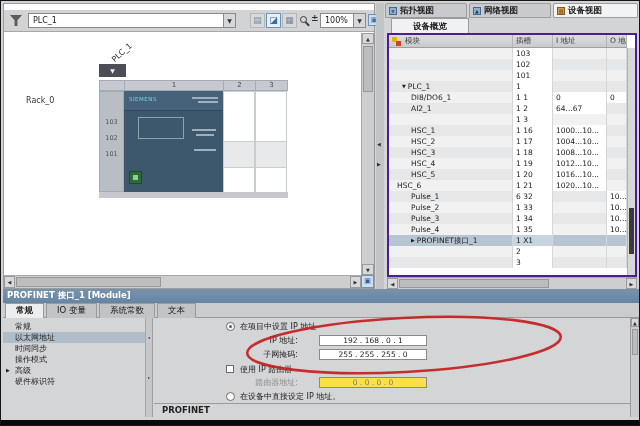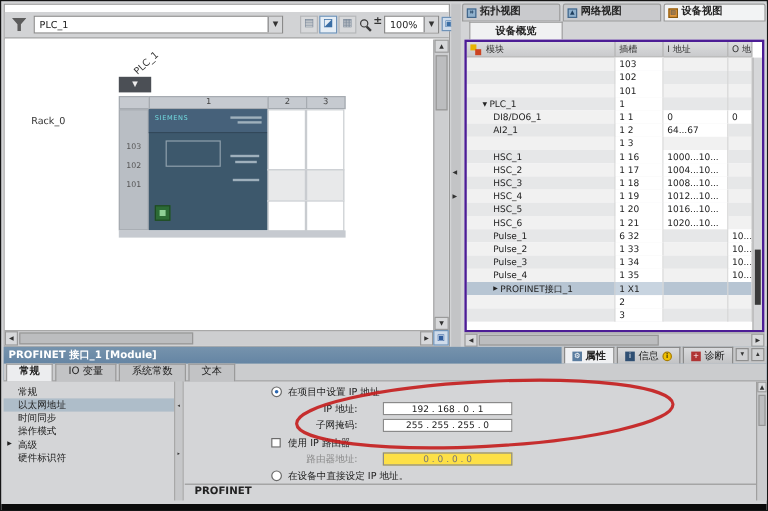--- a/index.html
+++ b/index.html
@@ -295,21 +295,21 @@
             <div class="c c-i val">1012...10...</div>
             <div class="c c-o"></div>
           </div>
           <div class="t-row">
             <div class="c c-mod" style="padding-left: 22px;"><span>HSC_5</span></div>
             <div class="c c-slot val">1 20</div>
             <div class="c c-i val">1016...10...</div>
             <div class="c c-o"></div>
           </div>
           <div class="t-row">
-            <div class="c c-mod" style="padding-left: 22px;"><span>HSC_6</span></div>
+            <div class="c c-mod" style="padding-left: 8px;"><span>HSC_6</span></div>
             <div class="c c-slot val">1 21</div>
             <div class="c c-i val">1020...10...</div>
             <div class="c c-o"></div>
           </div>
           <div class="t-row">
             <div class="c c-mod" style="padding-left: 22px;"><span>Pulse_1</span></div>
             <div class="c c-slot val">6 32</div>
             <div class="c c-i"></div>
             <div class="c c-o val">10...</div>
           </div>
@@ -357,37 +357,20 @@
     <div class="ov-hsb">
       <div class="sb-btn" style="left:0;top:0;width:11px;height:11px;line-height:10px;">◀</div>
       <div class="sb-thumb" style="left:12px;top:1px;width:150px;height:9px;"></div>
       <div class="sb-btn" style="right:0;top:0;width:11px;height:11px;line-height:10px;">▶</div>
     </div>
   </div>
 
   <div class="inspector">
     <div class="insp-title">
       <span class="t">PROFINET 接口_1 [Module]</span>
-    </div>
-    <div class="insp-tabs">
-      <div class="itab active">
-        <span class="mini-ic" style="background:#5a7da0;">⚙</span>
-        <span>属性</span>
-      </div>
-      <div class="itab">
-        <span class="mini-ic" style="background:#2f4f73;">i</span>
-        <span>信息</span>
-        <span class="badge">i</span>
-      </div>
-      <div class="itab">
-        <span class="mini-ic" style="background:#b03434;">+</span>
-        <span>诊断</span>
-      </div>
-      <div class="winbtn">▾</div>
-      <div class="winbtn">▴</div>
     </div>
 
     <div class="ptab-strip">
       <div class="ptab active">常规</div>
       <div class="ptab">IO 变量</div>
       <div class="ptab">系统常数</div>
       <div class="ptab">文本</div>
     </div>
 
     <div class="insp-body">

